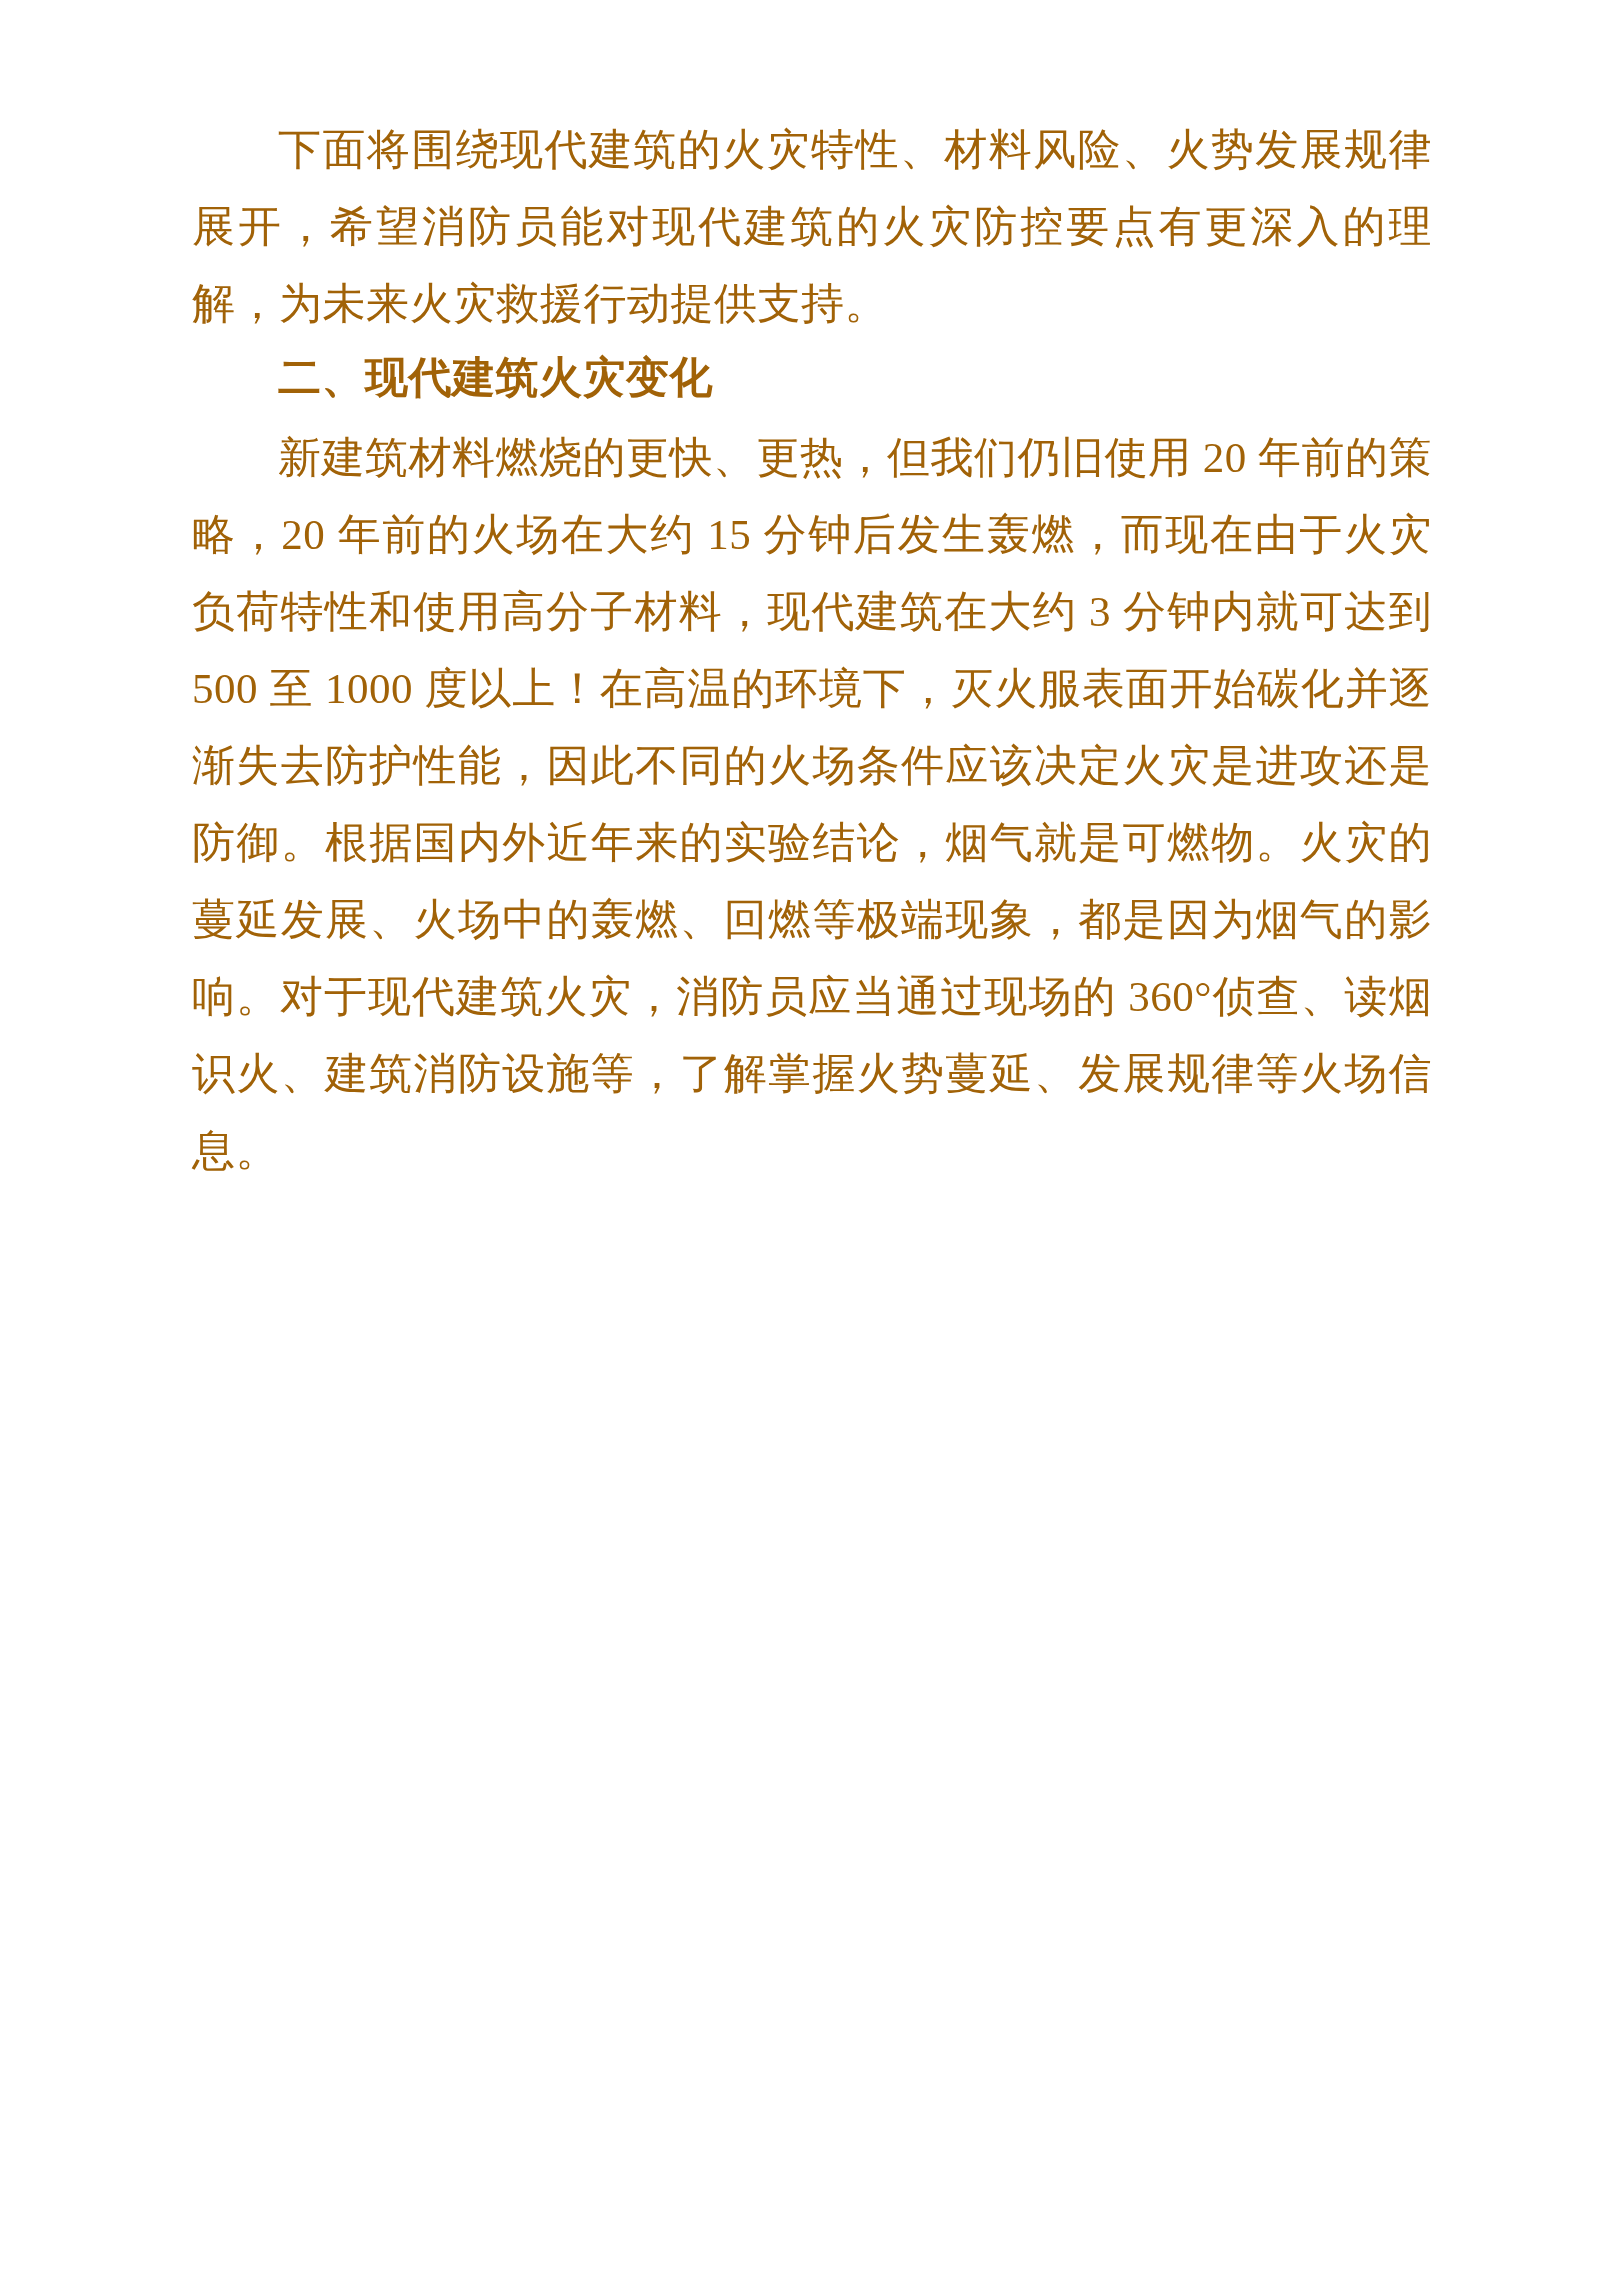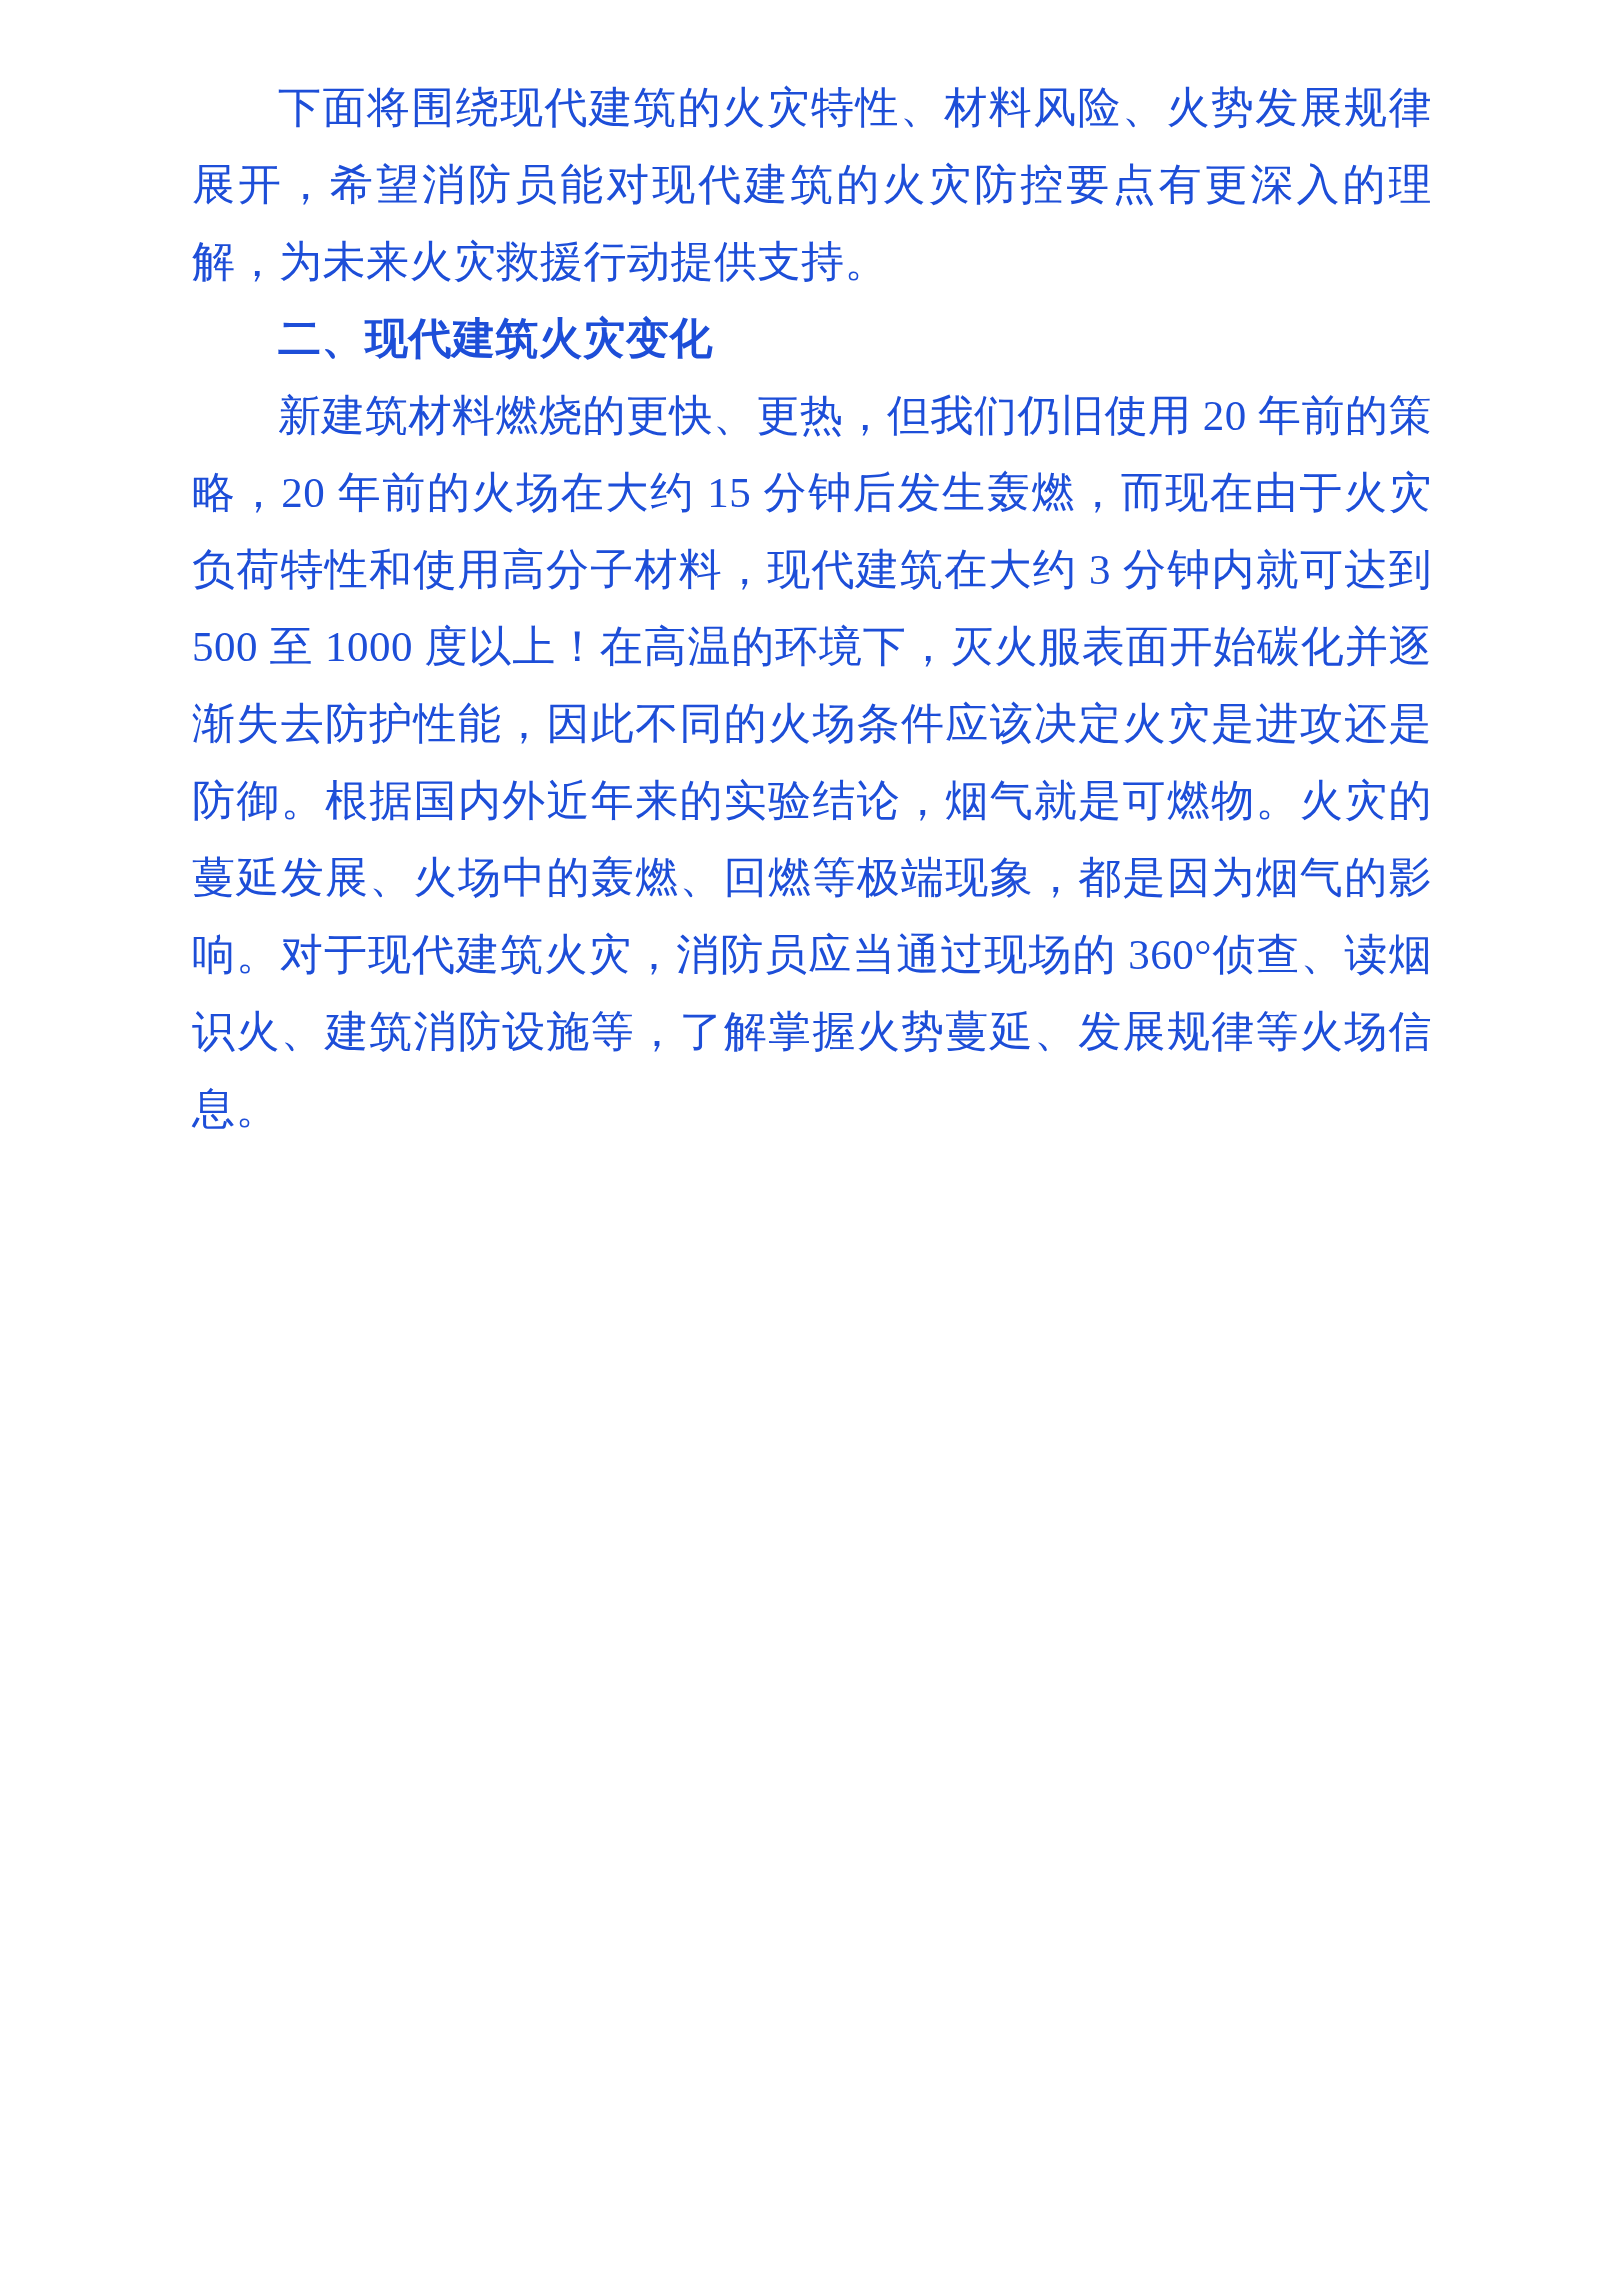--- a/index.html
+++ b/index.html
@@ -6,40 +6,40 @@
     margin: 0;
     padding: 0;
     background: #ffffff;
   }
   .page {
     position: relative;
     width: 1620px;
     height: 1649px;
     box-sizing: border-box;
     background: #ffffff;
-    padding: 69px 188px 0 192px;
+    padding: 111px 188px 0 192px;
     font-family: "Liberation Serif", "DejaVu Serif", serif;
     font-size: 43px;
-    color: #1d4ed8;
+    color: #a16207;
     overflow: hidden;
   }
   .para {
     margin: 0;
     text-indent: 2em;
     text-align: justify;
     line-height: 77px;
     letter-spacing: 0.5px;
   }
   .heading {
     margin: 0;
     text-indent: 2em;
     font-size: 43px;
     line-height: 77px;
     font-weight: bold;
-    font-family: Liberation Serif, serif;
+    font-family: Liberation Mono, monospace;
     letter-spacing: 0.5px;
   }
 </style>
 </head>
 <body>
 
 <div class="page">
   <p class="para">下面将围绕现代建筑的火灾特性、材料风险、火势发展规律展开，希望消防员能对现代建筑的火灾防控要点有更深入的理解，为未来火灾救援行动提供支持。</p>
 
   <h2 class="heading">二、现代建筑火灾变化</h2>

